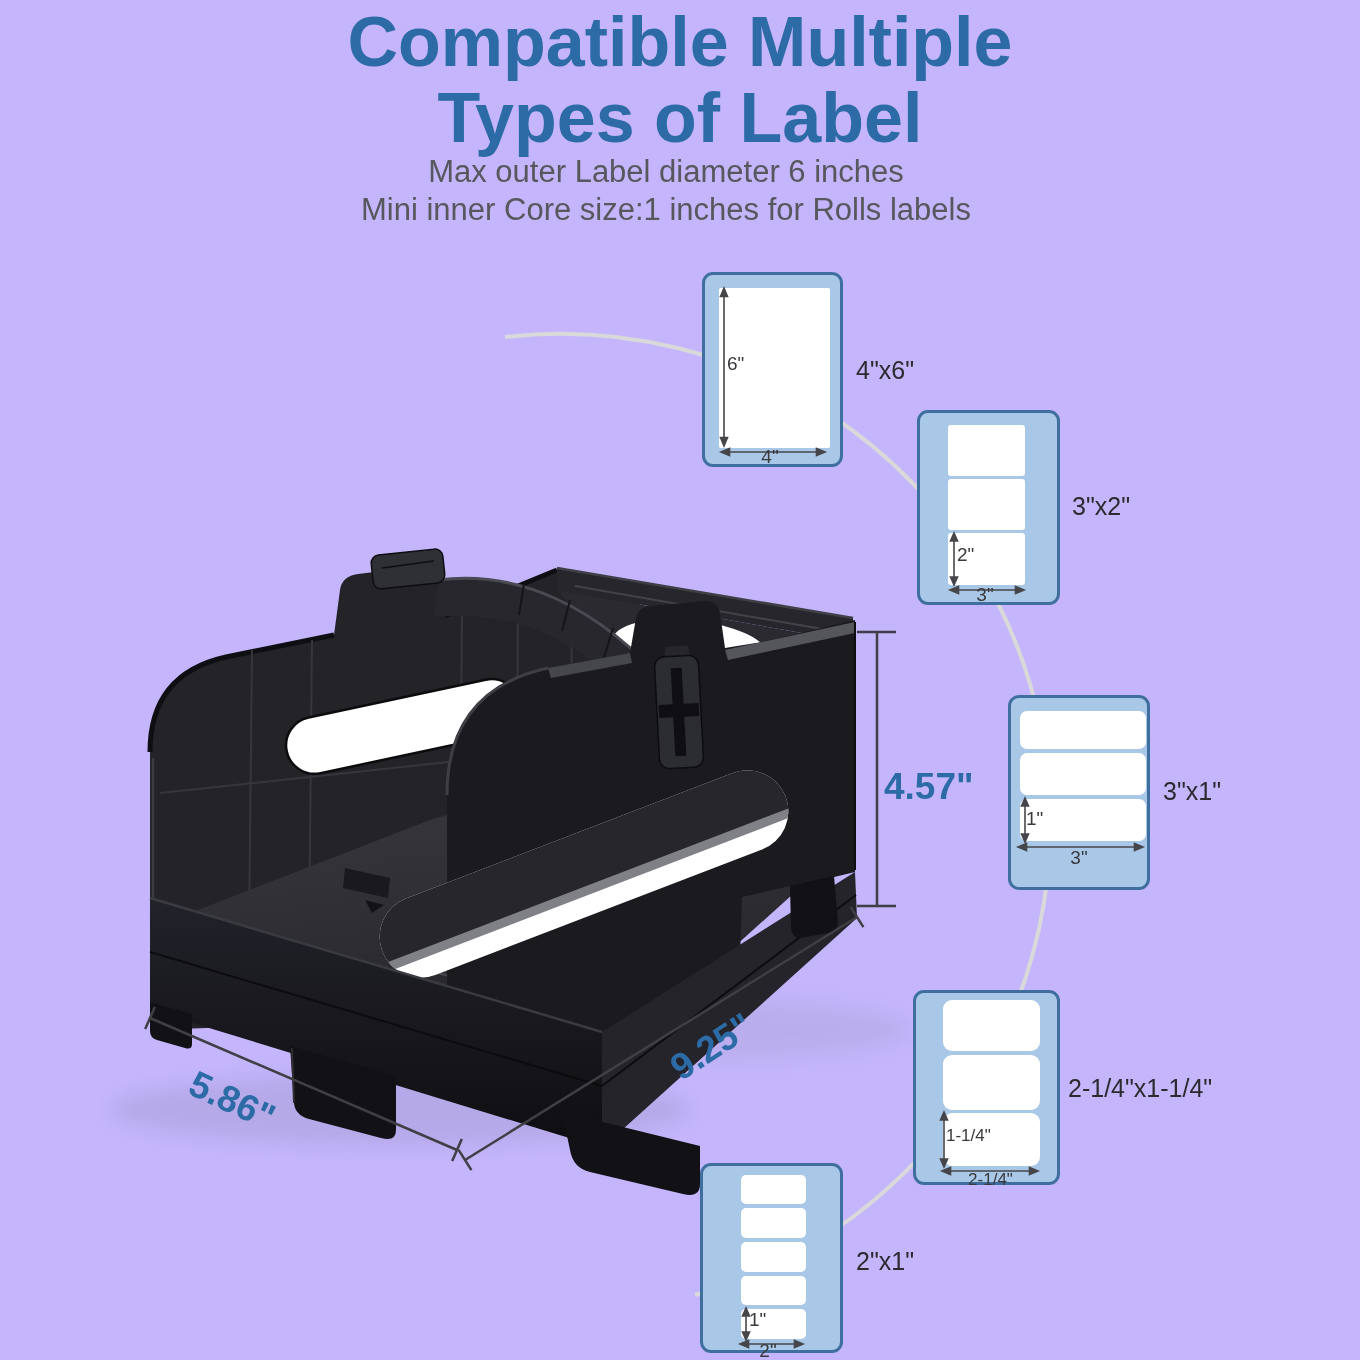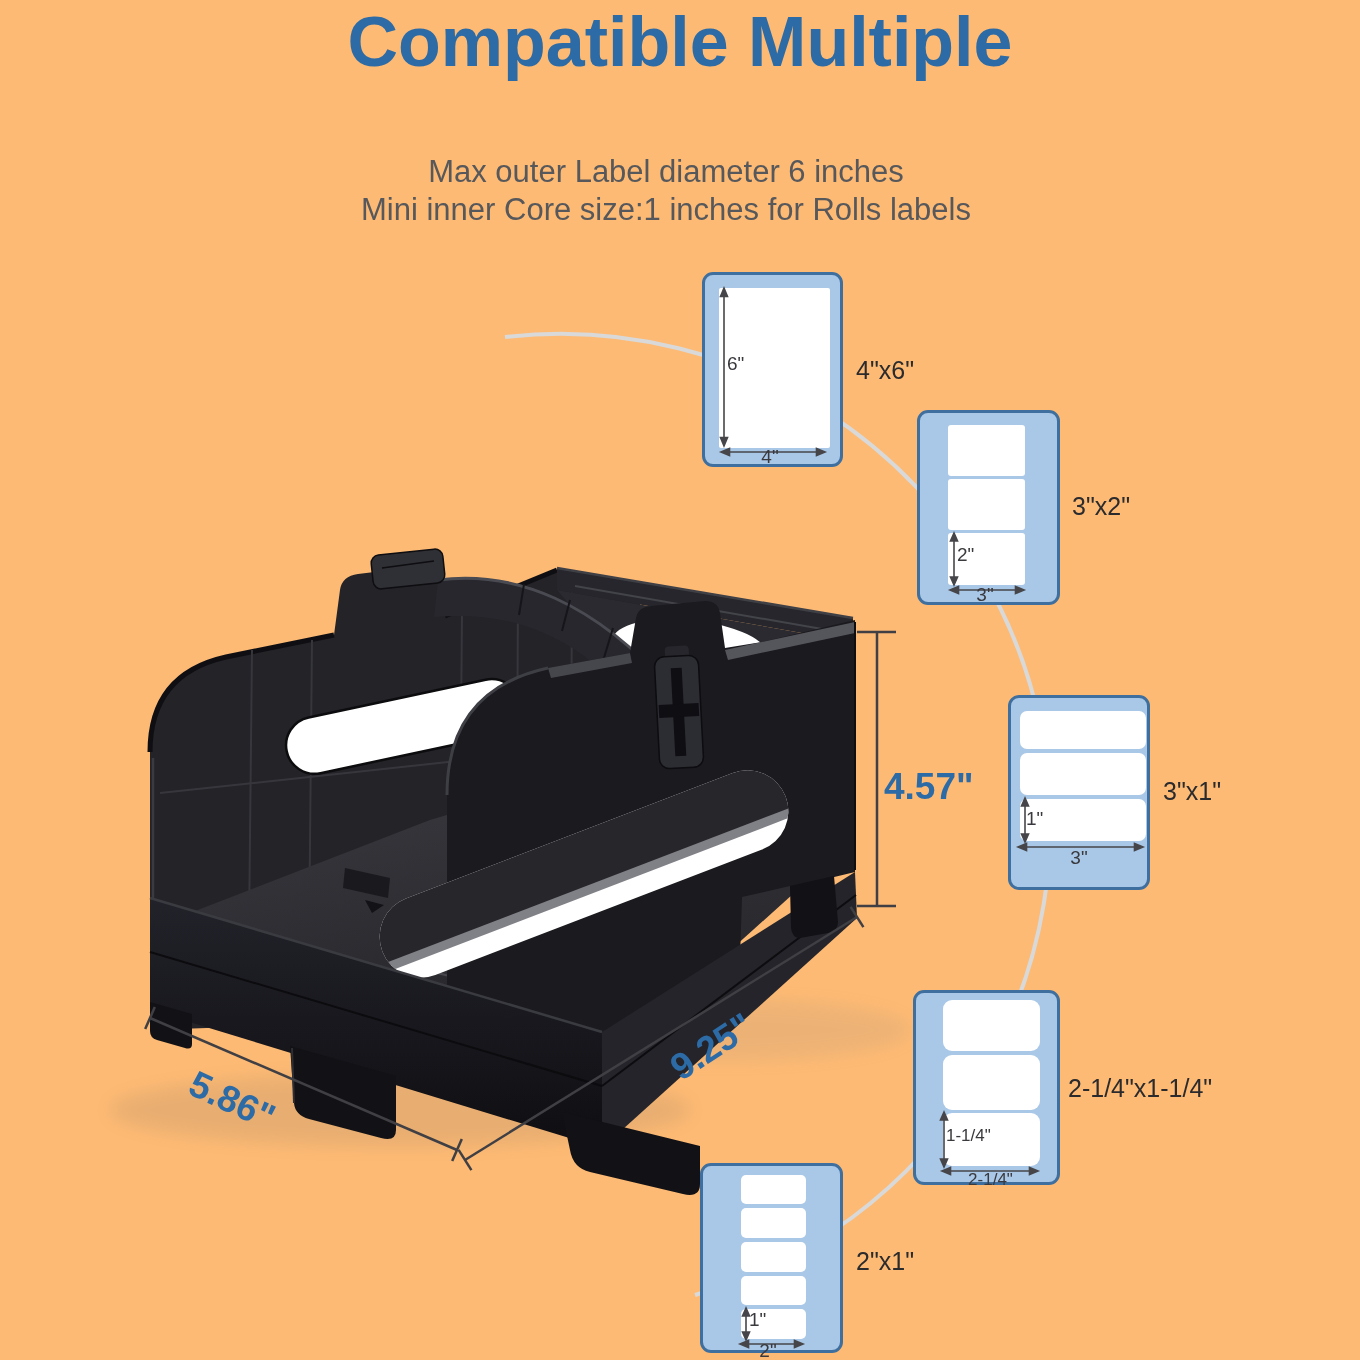--- a/index.html
+++ b/index.html
@@ -1,16 +1,16 @@
 <!DOCTYPE html>
 <html><head>
 <meta charset="utf-8">
 <style>
   html,body{margin:0;padding:0;background:#fff;}
-  #stage{position:relative;width:1360px;height:1360px;background:#fdba74;overflow:hidden;
+  #stage{position:relative;width:1360px;height:1360px;background:#c4b5fd;overflow:hidden;
          font-family:"Liberation Sans","DejaVu Sans",sans-serif;}
   #bg-svg{position:absolute;left:0;top:0;z-index:0;}
   .txt{position:absolute;z-index:2;white-space:nowrap;}
   #title{left:0;top:4px;width:1360px;text-align:center;font-size:70px;font-weight:bold;
          line-height:1.09;color:#2c6ba6;letter-spacing:0px;}
   #subtitle{left:-14px;top:153px;width:1360px;text-align:center;font-size:31px;
             color:#57585b;line-height:1.22;}
   .size-caption{font-size:25px;color:#2b2b2d;z-index:2;}
   .dim-label{font-size:19px;color:#3a3a3e;z-index:3;}
   .dim-label.small{font-size:17px;}
@@ -142,20 +142,21 @@
     <path d="M850.6 906.8 L863.4 927.2"></path>
 
     <path d="M150 1018 L457 1150"></path>
     <path d="M154.8 1007 L145.2 1029"></path>
     <path d="M461.8 1139 L452.2 1161"></path>
   </g>
 </svg>
 
 <div id="title" class="txt">
   <div>Compatible Multiple</div>
+  <div>Types of Label</div>
 </div>
 <div id="subtitle" class="txt">
   <div>Max outer Label diameter 6 inches</div>
   <div>Mini inner Core size:1 inches for Rolls labels</div>
 </div>
 
 <div class="label-card" style="left:702px;top:272px;width:141px;height:195px;">
   <div class="wlabel" style="left:14px;top:13px;width:111px;height:160px;border-radius:2px;"></div>
   <svg class="arrows" width="135" height="189" viewBox="0 0 135 189">
     <g stroke="#46464a" stroke-width="1.6" fill="#46464a">

